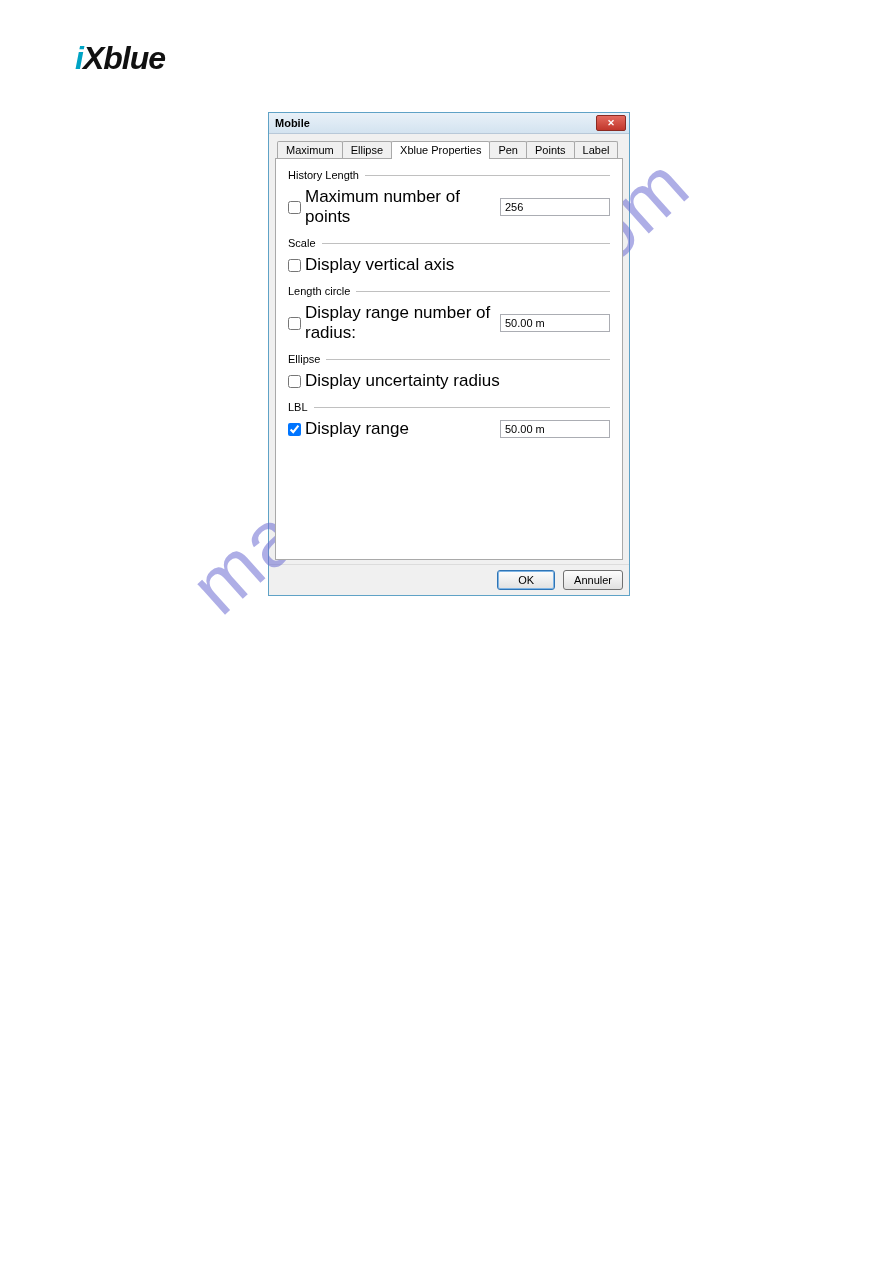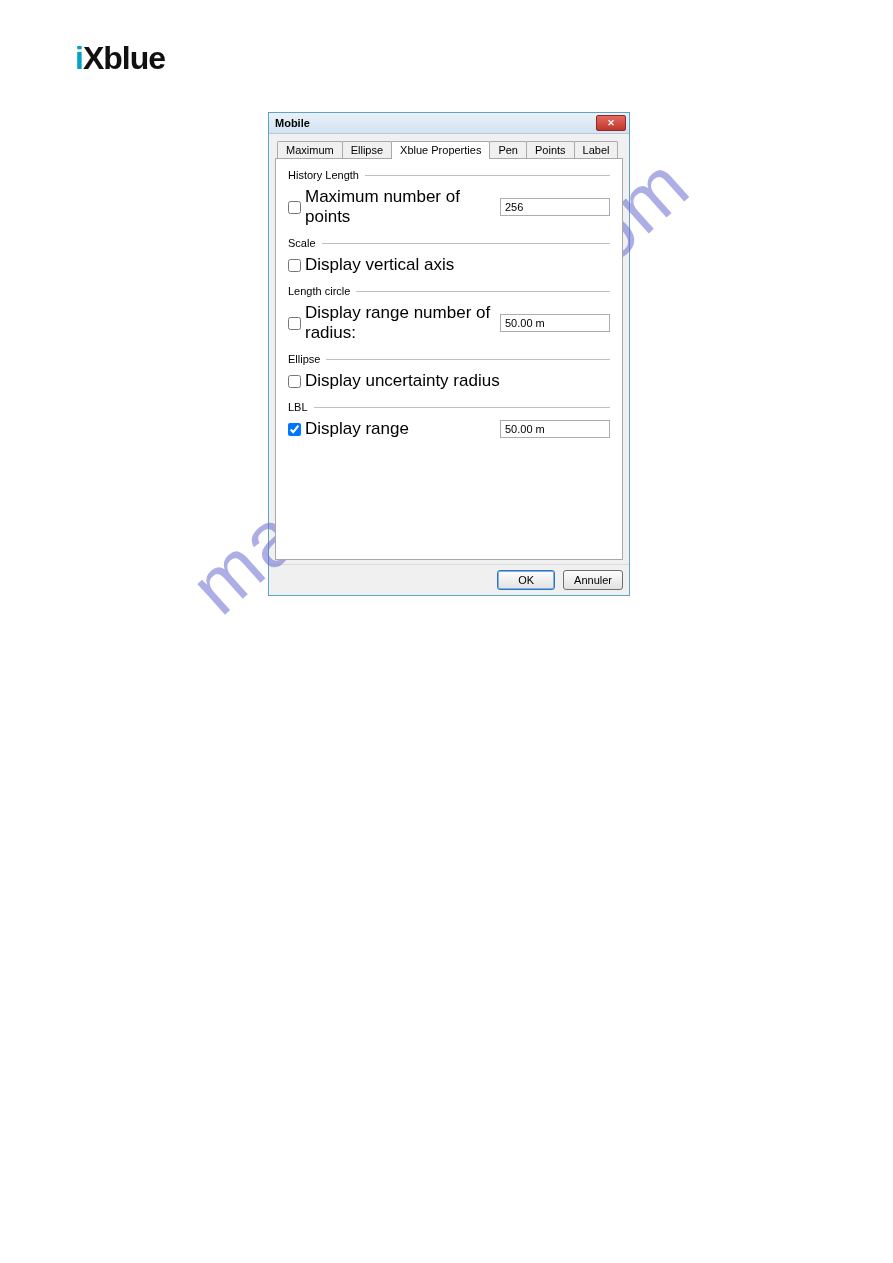--- a/index.html
+++ b/index.html
@@ -15,20 +15,21 @@
     overflow: hidden;
   }
   .logo {
     position: absolute;
     top: 40px;
     left: 75px;
     font-size: 32px;
     font-weight: 700;
     letter-spacing: -1px;
     color: #111;
+    font-style: italic;
   }
   .logo .dot { color: #00a3c4; }
   .dialog {
     position: absolute;
     top: 112px;
     left: 268px;
     width: 360px;
     border: 1px solid #5fa2c6;
     background: #f0f0f0;
     box-shadow: 0 0 0 1px rgba(255,255,255,0.4) inset;

